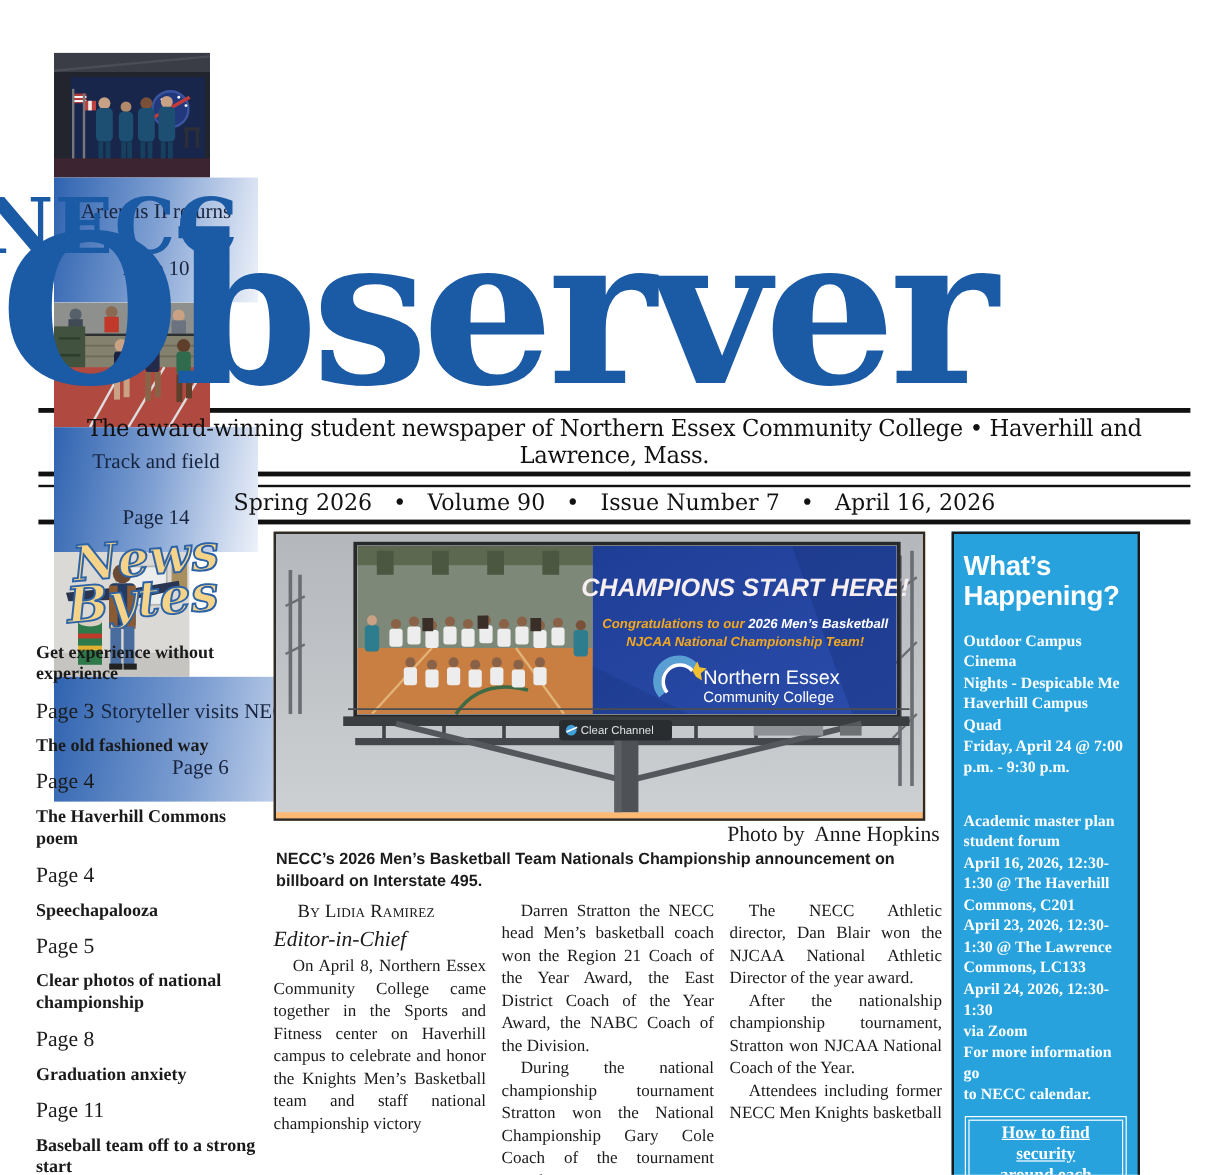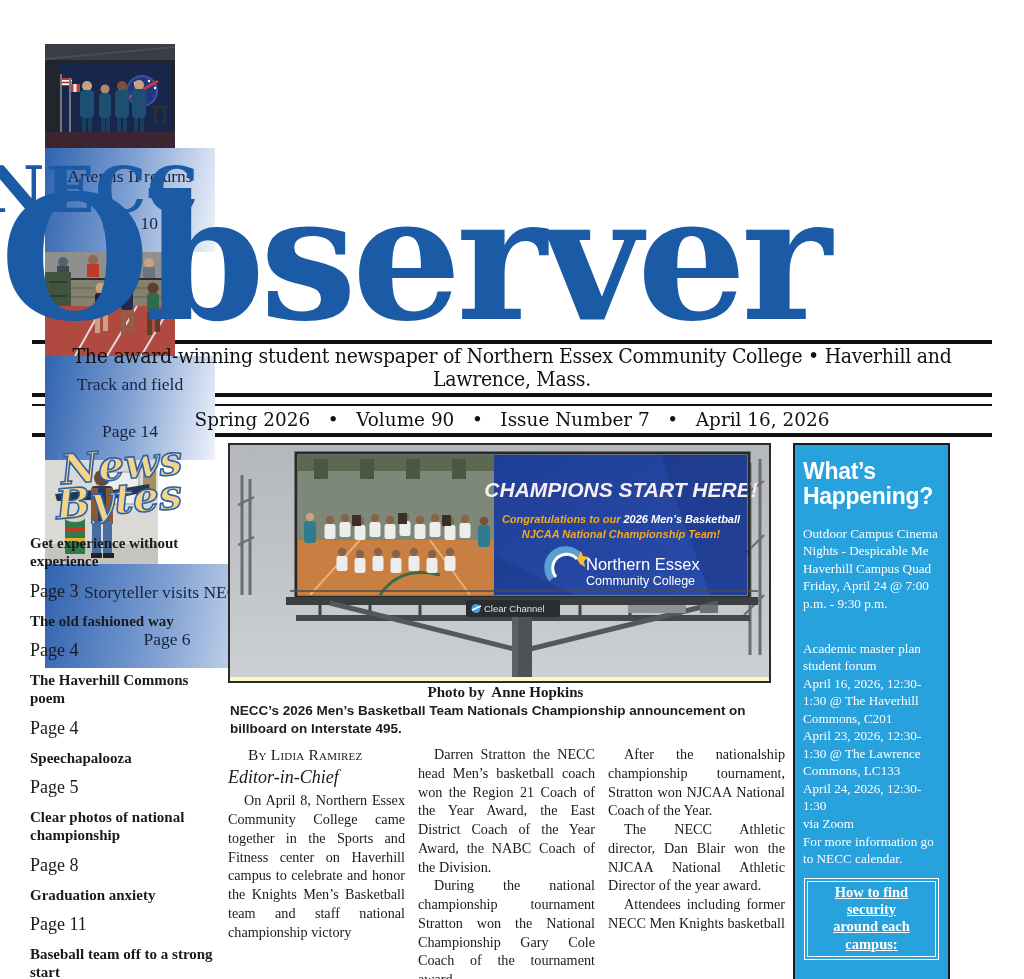--- a/index.html
+++ b/index.html
@@ -55,44 +55,44 @@
   
   .nb-logo{margin:0 0 8px 2px;}
   .nb-item{margin-bottom:11px;}
   .nb-title{font-weight:bold;font-size:15px;line-height:1.18;padding-right:4px;}
   .nb-page{font-size:18px;padding-right:14px;margin-top:10px;}
   
   .headline{
     font-size:51px;font-weight:bold;line-height:1;color:#0d0d0d;
     letter-spacing:-1px;margin:2px 0 6px 0;white-space:nowrap;
   }
-  .photo-frame{border:2px solid #2b2b2b;width:543px;background:#fef9c3;}
+  .photo-frame{border:2px solid #2b2b2b;width:543px;background:#fdba74;}
   .photo-credit{
-    text-align:center;font-weight:bold;font-size:15px;margin:1px 2px 0 0;white-space:pre;
+    text-align:right;font-weight:normal;font-size:18px;margin:1px 2px 0 0;white-space:pre;
   }
   .caption{
     font-family:"Liberation Sans",sans-serif;font-weight:bold;font-size:13.5px;
     line-height:1.3;color:#1c1c1c;margin:1px 0 8px 2px;width:540px;
   }
   .story-cols{display:flex;gap:13px;}
   .story-col{width:177px;font-size:14.2px;line-height:1.32;text-align:justify;}
   .story-col p{text-indent:16px;}
   .byline{font-variant:small-caps;font-weight:normal;font-size:15.5px;letter-spacing:.2px;margin-left:20px;}
   .byline-title{font-style:italic;font-size:18px;margin-bottom:2px;}
   
   .happening{
     background:var(--happening-blue);border:2px solid #1a1a1a;
     min-height:520px;padding:14px 8px 10px 8px;color:#fff;
   }
   .wh-title{
     font-family:"Liberation Sans",sans-serif;font-weight:bold;font-size:23px;
     line-height:1.08;white-space:pre-line;margin-bottom:16px;letter-spacing:-.3px;
   }
   .wh-event{
-    font-weight:normal;font-size:13.2px;line-height:1.33;white-space:pre-line;margin-bottom:27px;
+    font-weight:bold;font-size:13.2px;line-height:1.33;white-space:pre-line;margin-bottom:27px;
   }
   .wh-event:last-child{margin-bottom:10px;}
   .security-box{border:1.5px solid #fff;padding:2px;margin:2px 1px 10px 1px;}
   .security-box-inner{
     border:1.5px solid #fff;padding:2px 2px 3px 2px;text-align:center;
     font-weight:bold;font-size:14.5px;line-height:1.2;text-decoration:underline;white-space:pre-line;
   }
 </style>
 </head>
 <body>
@@ -401,22 +401,22 @@
       <div class="story-col">
         <div>
 
         <p>Darren Stratton the NECC head Men’s basketball coach won the Region 21 Coach of the Year Award, the East District Coach of the Year Award, the NABC Coach of the Division.</p>
             <p>During the national championship tournament Stratton won the National Championship Gary Cole Coach of the tournament award.</p>
           </div>
       </div>
       <div class="story-col">
         <div>
 
-        <p>After the nationalship championship tournament, Stratton won NJCAA National Coach of the Year.</p>
-            <p>The NECC Athletic director, Dan Blair won the NJCAA National Athletic Director of the year award.</p>
+        <p>The NECC Athletic director, Dan Blair won the NJCAA National Athletic Director of the year award.</p>
+            <p>After the nationalship championship tournament, Stratton won NJCAA National Coach of the Year.</p>
             <p>Attendees including former NECC Men Knights basketball</p>
           </div>
 
       </div>
     </div>
   </div>
 
   <div>
     <div class="happening">
       <div class="wh-title">What’s

